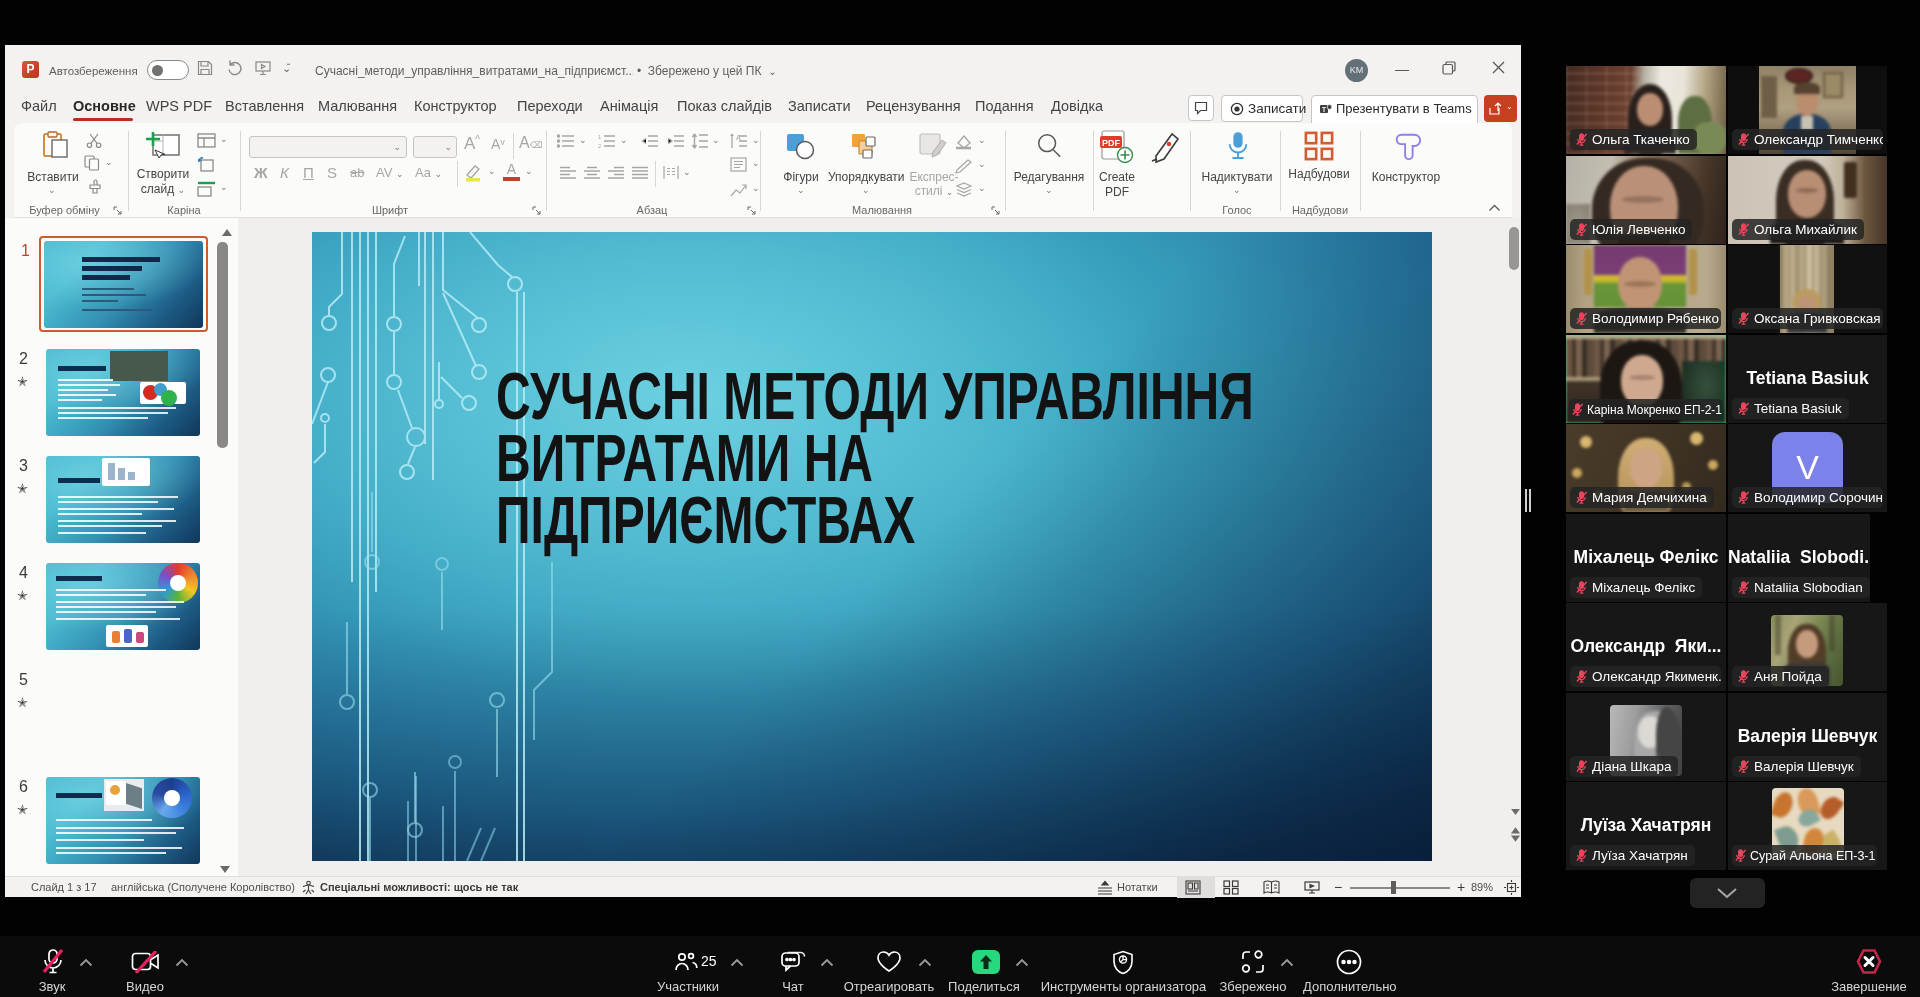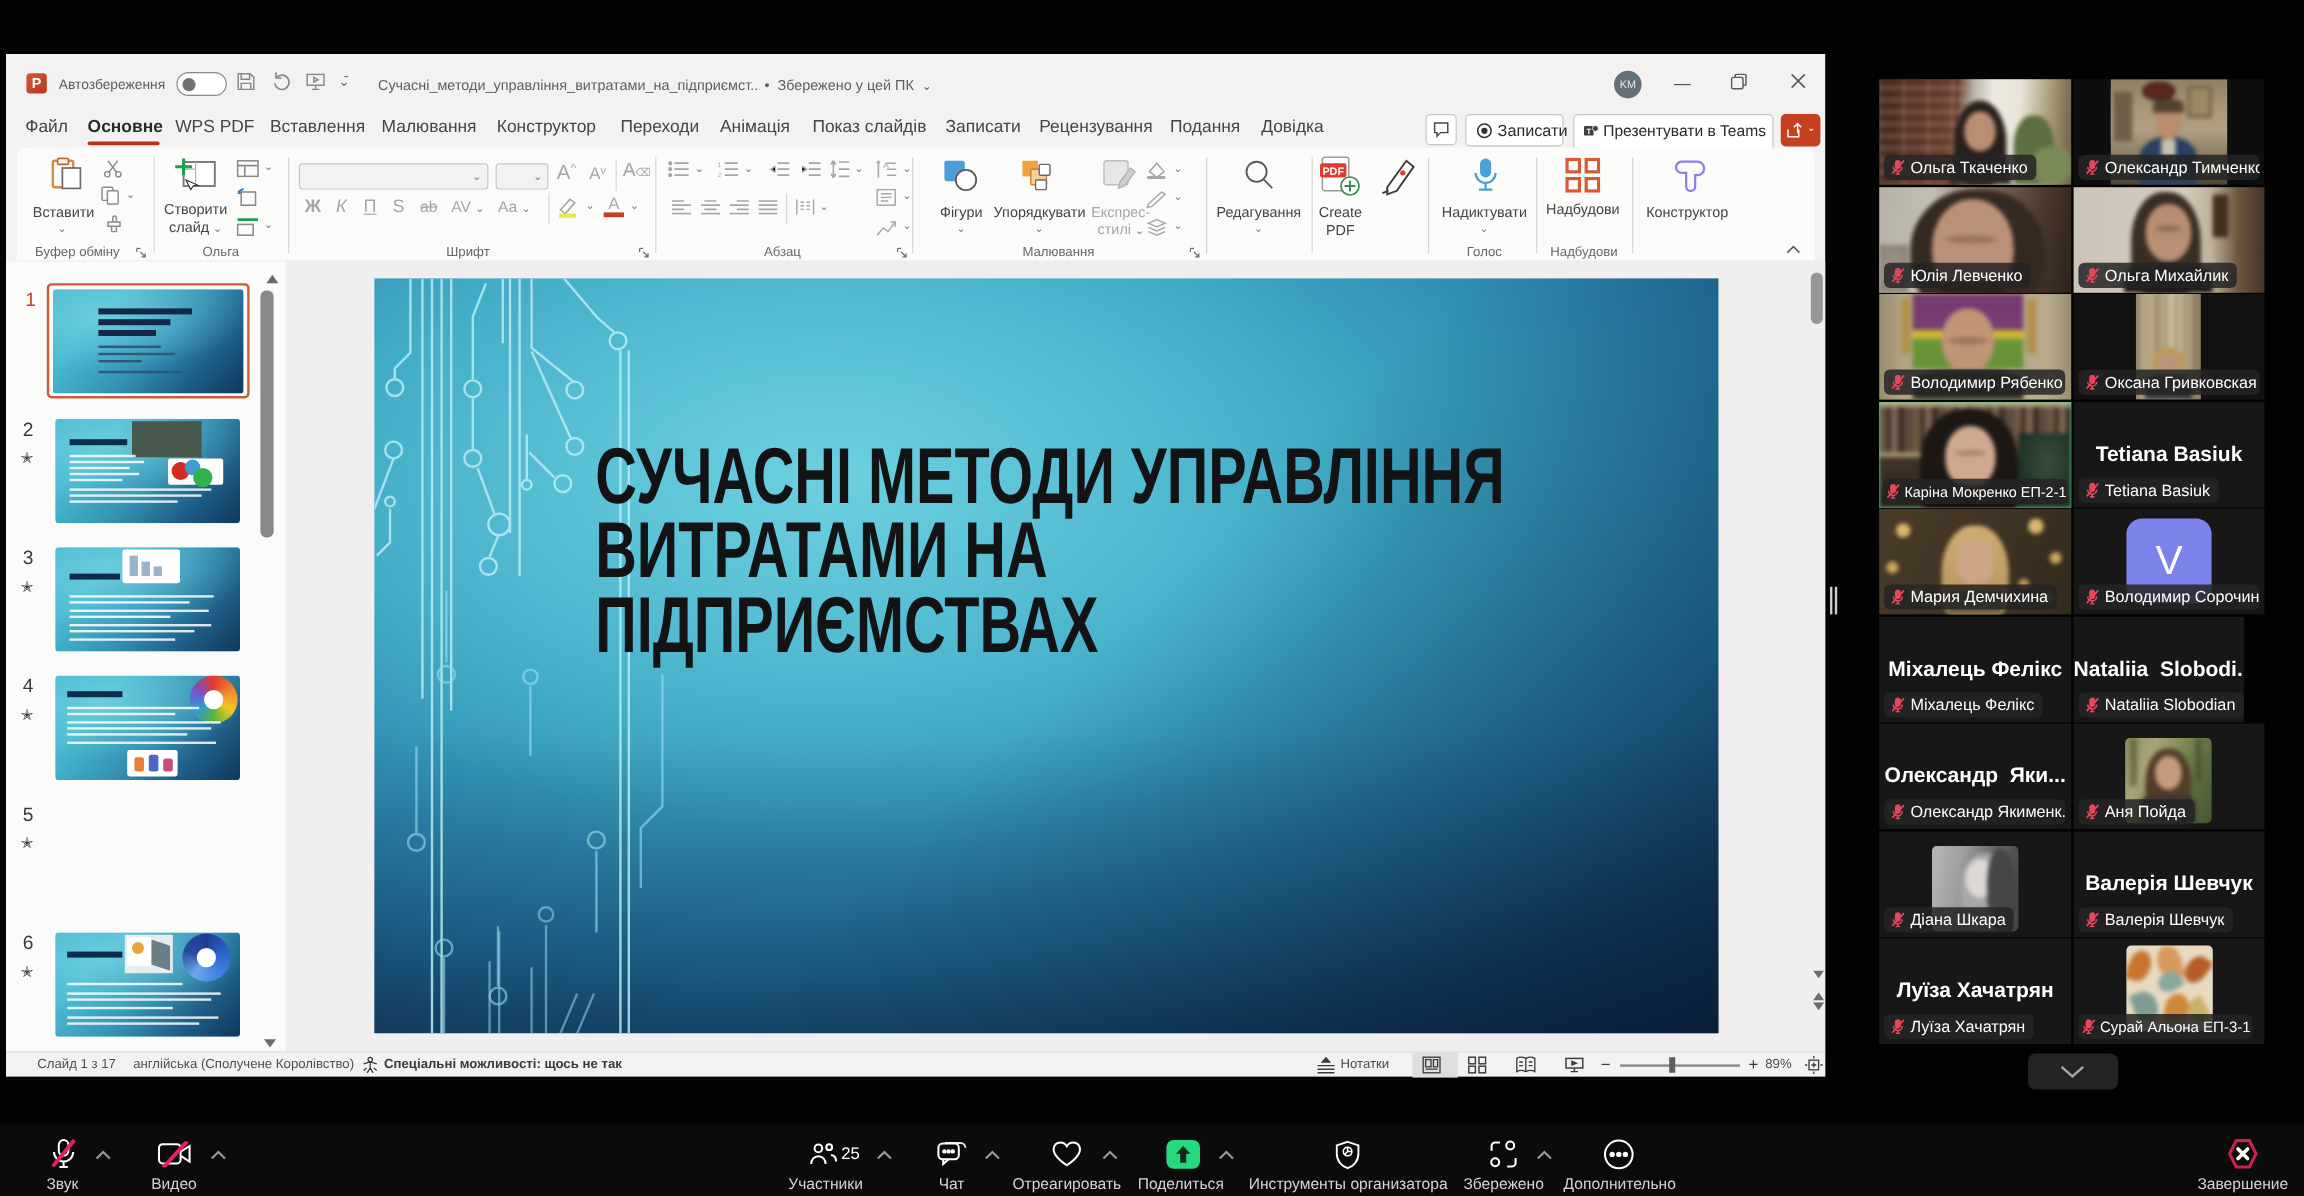--- a/index.html
+++ b/index.html
@@ -157,21 +157,21 @@
     <svg class="abs" style="left:192px;top:111px" width="17" height="16" viewBox="0 0 17 16">
         <rect x="4" y="4" width="12" height="11" fill="none" stroke="#8c8a88" stroke-width="1.3"></rect>
         <path d="M6 1.5a6 6 0 0 0-4.5 4" fill="none" stroke="#2f7dbd" stroke-width="1.5"></path>
         <path d="M1 2.5l.6 3.4 3.2-.8z" fill="#2f7dbd"></path>
       </svg>
     <svg class="abs" style="left:192px;top:136px" width="19" height="16" viewBox="0 0 19 16">
         <path d="M1 2h17" stroke="#1e9e4f" stroke-width="2.4"></path>
         <rect x="1" y="6" width="13" height="9" fill="none" stroke="#8c8a88" stroke-width="1.3"></rect>
       </svg>
     <div class="abs chev" style="left:215px;top:137px;">⌄</div>
-    <div class="glabel" style="left:139px;width:80px;">Ольга</div>
+    <div class="glabel" style="left:139px;width:80px;">Каріна</div>
     <div class="vsep" style="left:235px;"></div>
 
     <div class="abs" style="left:244px;top:91px;width:158px;height:22px;background:#f3f2f1;border:1px solid #c8c6c4;border-radius:3px;">
         <span class="chev" style="position:absolute;right:5px;top:5px;">⌄</span>
       </div>
     <div class="abs" style="left:408px;top:91px;width:44px;height:22px;background:#f3f2f1;border:1px solid #c8c6c4;border-radius:3px;">
         <span class="chev" style="position:absolute;right:4px;top:5px;">⌄</span>
       </div>
     <div class="abs dis" style="left:459px;top:89px;font-size:17px;">A<span style="font-size:10px;vertical-align:6px;">^</span></div>
     <div class="abs dis" style="left:486px;top:91px;font-size:14px;">A<span style="font-size:9px;vertical-align:4px;">v</span></div>

